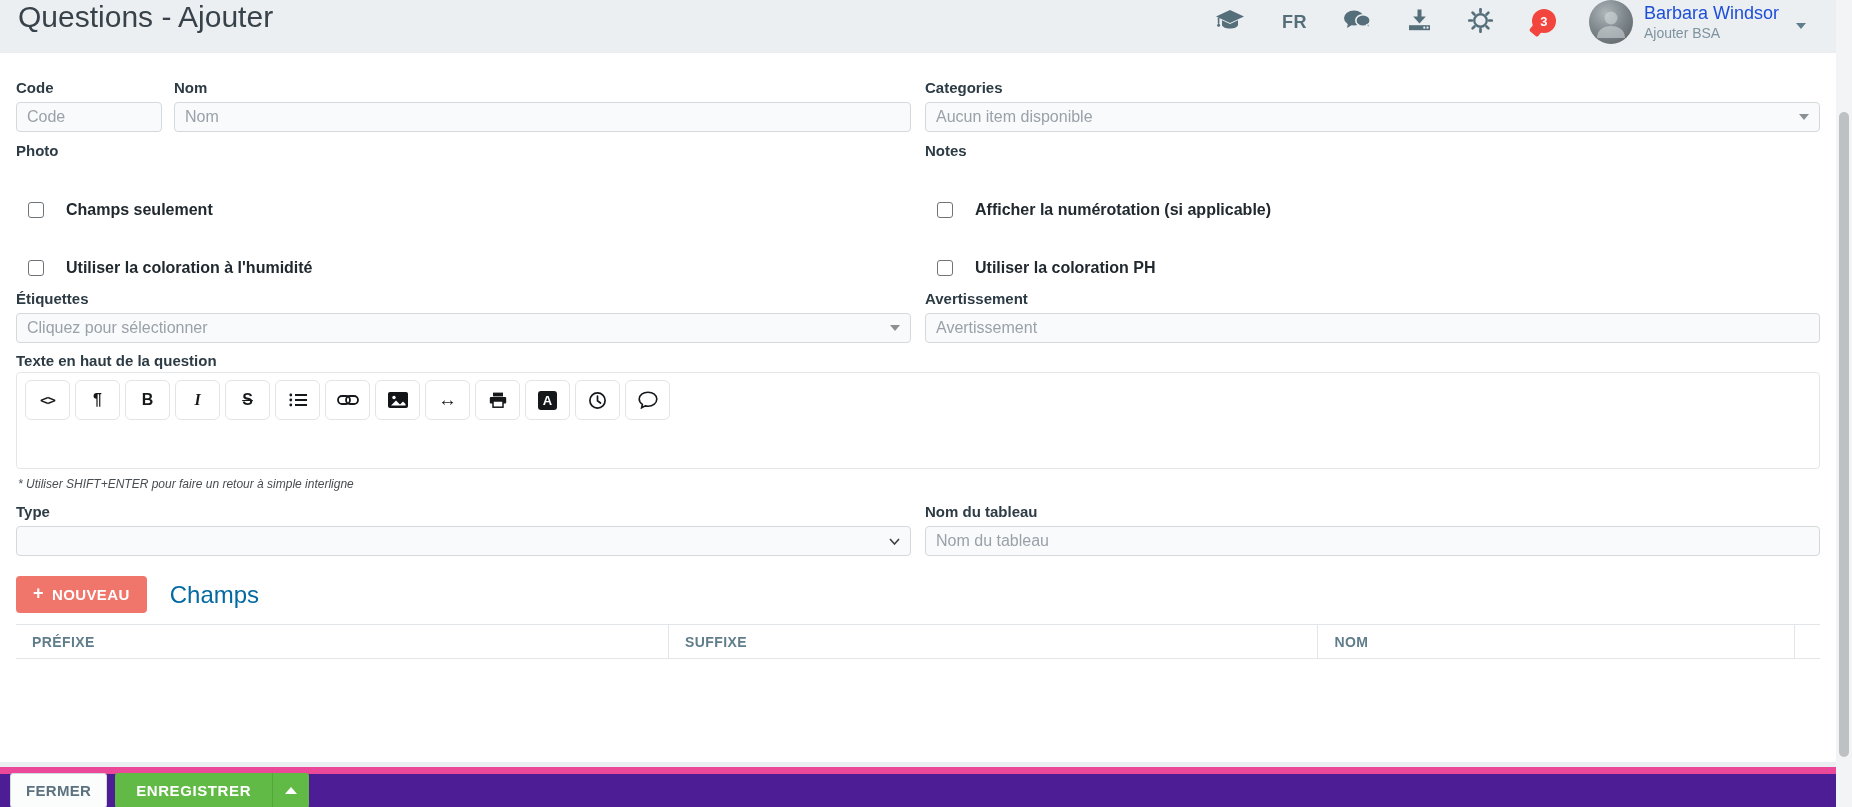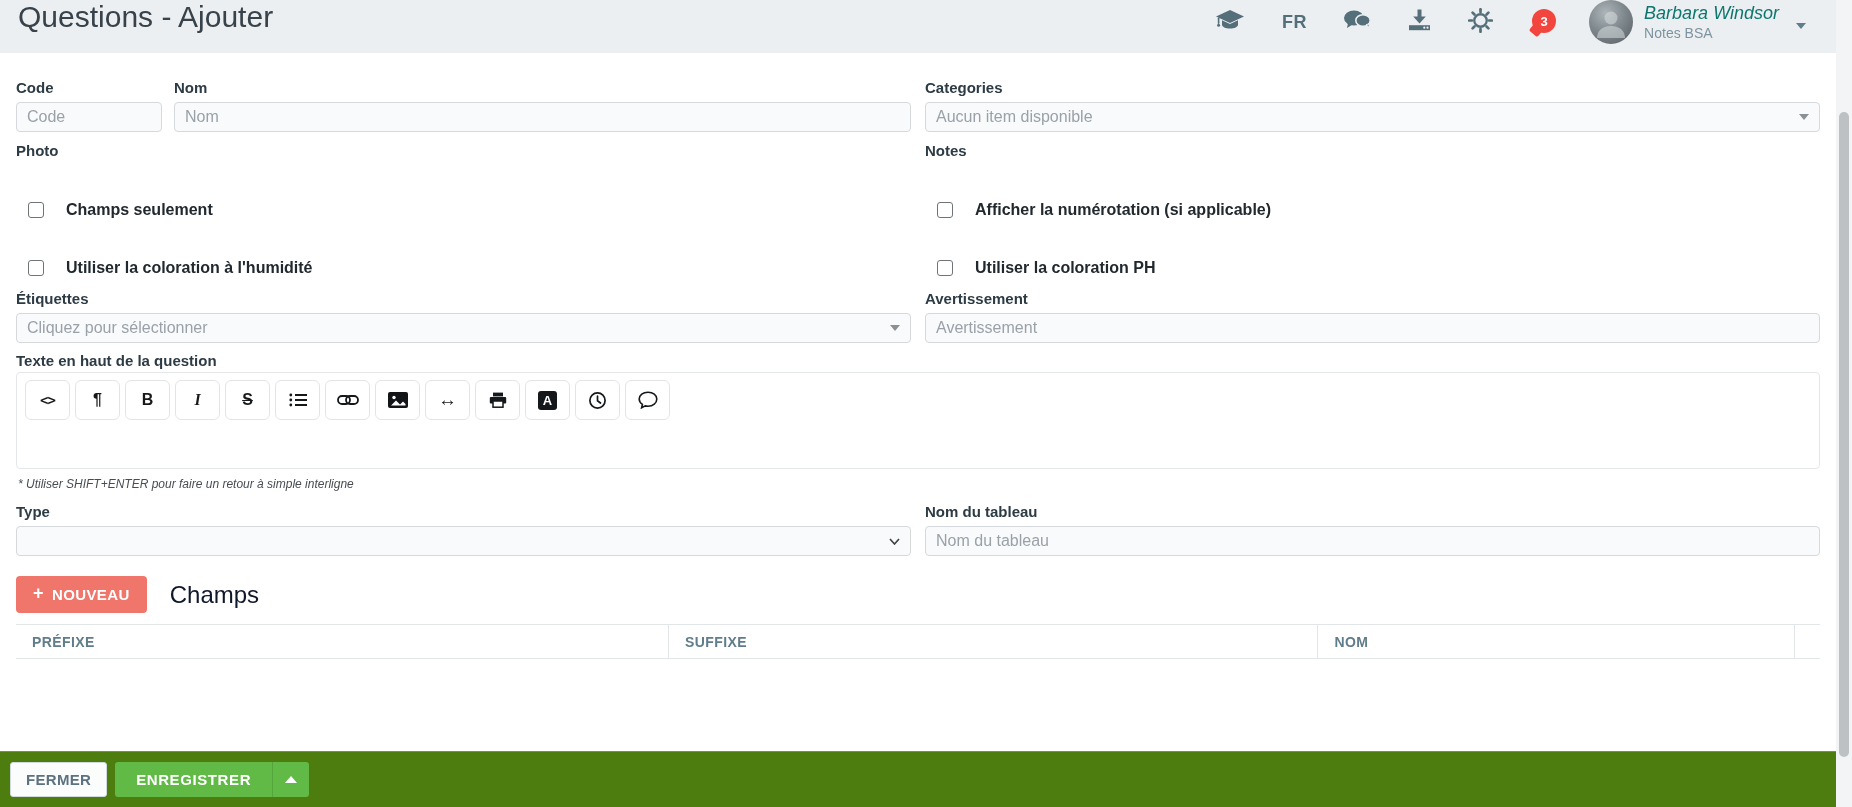--- a/index.html
+++ b/index.html
@@ -12,21 +12,21 @@
   .topbar { height:53px; background:#eceff1; display:flex; align-items:flex-start; justify-content:space-between; padding:0 46px 0 18px; }
   .page-title { font-size:30px; font-weight:400; color:#37424a; margin:0; }
   .top-icons { display:flex; align-items:center; gap:37px; color:#546e7a; }
   .fr-label { font-size:18px; font-weight:700; color:#546e7a; letter-spacing:0.5px; }
   .notif { position:relative; width:26px; height:26px; }
   .notif-circle { position:absolute; right:0; top:0; width:24px; height:24px; background:#f2453d; border-radius:50%; color:#fff; font-size:13px; font-weight:700; display:flex; align-items:center; justify-content:center; }
   .notif-tail { position:absolute; left:1px; bottom:0; width:11px; height:11px; background:#f2453d; border-radius:2px; transform:rotate(40deg); }
   .userbox { display:flex; align-items:center; gap:11px; margin-left:-4px; }
   .avatar { width:44px; height:44px; border-radius:50%; overflow:hidden; background:radial-gradient(circle at 38% 30%, #aeb6ba 0%, #80898e 45%, #555c61 100%); position:relative; }
   .avatar svg { position:absolute; left:6px; top:8px; opacity:0.55; }
-  .user-name { font-size:18px; color:#0f766e; line-height:1.2;font-style:italic; }
+  .user-name { font-size:18px; color:#1d4ed8; line-height:1.2; }
   .user-org { font-size:14px; color:#7d93a0; }
   .caret-down-sm { width:0; height:0; border-left:5px solid transparent; border-right:5px solid transparent; border-top:6px solid #607d8b; margin-left:6px; margin-top:8px; }
   
   .panel { position:absolute; top:53px; left:0; width:1852px; height:709px; background:#ffffff; }
   .tabbar { height:54px; display:flex; align-items:flex-end; padding-left:12px; border-bottom:1px solid #eef1f2; }
   .tab { height:40px; padding:0 16px; display:flex; align-items:center; font-size:15px; font-weight:700; letter-spacing:0.6px; color:#90a0a9; cursor:default; }
   .tab.active { background:#29b1ef; color:#fff; }
   .content { padding:0 32px 0 16px; }
   .grid2 { display:grid; grid-template-columns:1fr 1fr; column-gap:14px; }
   .flabel { font-size:15px; font-weight:700; color:#2d3b45; display:block; margin-bottom:6px; }
@@ -47,27 +47,27 @@
   .g-b { font-size:16px; font-weight:800; }
   .g-i { font-size:16px; font-weight:600; font-style:italic; font-family:"Liberation Serif", serif; }
   .g-s { font-size:16px; font-weight:600; text-decoration:line-through; }
   .g-arr { font-size:19px; font-weight:700; }
   .g-ablock { display:inline-flex; width:19px; height:19px; background:#15181b; border-radius:3px; color:#fff; font-weight:700; font-size:13px; align-items:center; justify-content:center; }
   .hint { font-style:italic; font-size:12px; color:#474d52; margin:8px 0 0 2px; }
   
   .new-row { display:flex; align-items:center; gap:23px; margin-top:20px; }
   .btn-new { background:#f0756b; color:#fff; font-weight:700; font-size:15px; letter-spacing:0.4px; border:none; border-radius:4px; height:37px; padding:0 17px; display:flex; align-items:center; gap:8px; font-family:"Liberation Sans", sans-serif; }
   .plus { font-size:18px; font-weight:700; margin-top:-2px; }
-  .champs-title { font-size:24px; color:#0f172a; font-weight:400;text-align:right; }
+  .champs-title { font-size:24px; color:#0369a1; font-weight:400;text-align:right; }
   .ftable { margin-top:11px; border-top:1px solid #e3e6e8; border-bottom:1px solid #e3e6e8; }
   .thead { display:grid; grid-template-columns:36.2% 36% 26.4% 1.4%; height:33px; }
   .th { font-size:14px; font-weight:700; color:#607d8b; letter-spacing:0.4px; padding-left:16px; border-right:1px solid #e3e6e8; display:flex; align-items:center; }
   .th.last { border-right:none; padding-left:0; }
   
-  .footerbar { position:absolute; left:0; bottom:0; width:1852px; height:56px; background:#4d7c0f; border-top:1px solid #ec4899; display:flex; align-items:center; padding-left:10px; gap:8px; }
+  .footerbar { position:absolute; left:0; bottom:0; width:1852px; height:40px; background:#4c1d95; border-top:7px solid #ec4899; display:flex; align-items:center; padding-left:10px; gap:8px; }
   .btn-close { height:35px; padding:0 15px; background:#fbfcfc; border:1px solid #d3dade; border-radius:3px; color:#5d7280; font-weight:700; font-size:15px; letter-spacing:0.3px; font-family:"Liberation Sans", sans-serif; }
   .btn-save { display:flex; height:35px; border-radius:3px; overflow:hidden; }
   .btn-save-main { background:#62ba46; border:none; color:#fff; font-weight:700; font-size:15px; letter-spacing:0.6px; padding:0 21px; display:flex; align-items:center; font-family:"Liberation Sans", sans-serif; }
   .btn-save-caret { background:#62ba46; border:none; border-left:1px solid #54a53a; width:37px; display:flex; align-items:center; justify-content:center; }
   .tri-up { width:0; height:0; border-left:6px solid transparent; border-right:6px solid transparent; border-bottom:7px solid #fff; }
   
   .sb { position:absolute; top:0; right:0; width:16px; height:807px; background:#f3f4f5; }
   .sb-thumb { position:absolute; left:3px; top:112px; width:10px; height:645px; background:#bdc1c4; border-radius:5px; }
   svg.slate { fill:#546e7a; stroke:none; }
 </style>
@@ -124,21 +124,21 @@
     </span>
     <span class="userbox">
       <span class="avatar">
         <svg width="32" height="32" viewBox="0 0 32 32" fill="#d7dcdf">
           <circle cx="16" cy="10" r="6.5"></circle>
           <path d="M2 30 c0-8 6.3-12 14-12 s14 4 14 12z"></path>
         </svg>
       </span>
       <span>
         <div class="user-name">Barbara Windsor</div>
-        <div class="user-org">Notes BSA</div>
+        <div class="user-org">Ajouter BSA</div>
       </span>
       <span class="caret-down-sm"></span>
     </span>
   </div>
 </div>
 
 <div class="panel">
 
   <div class="content">
 

